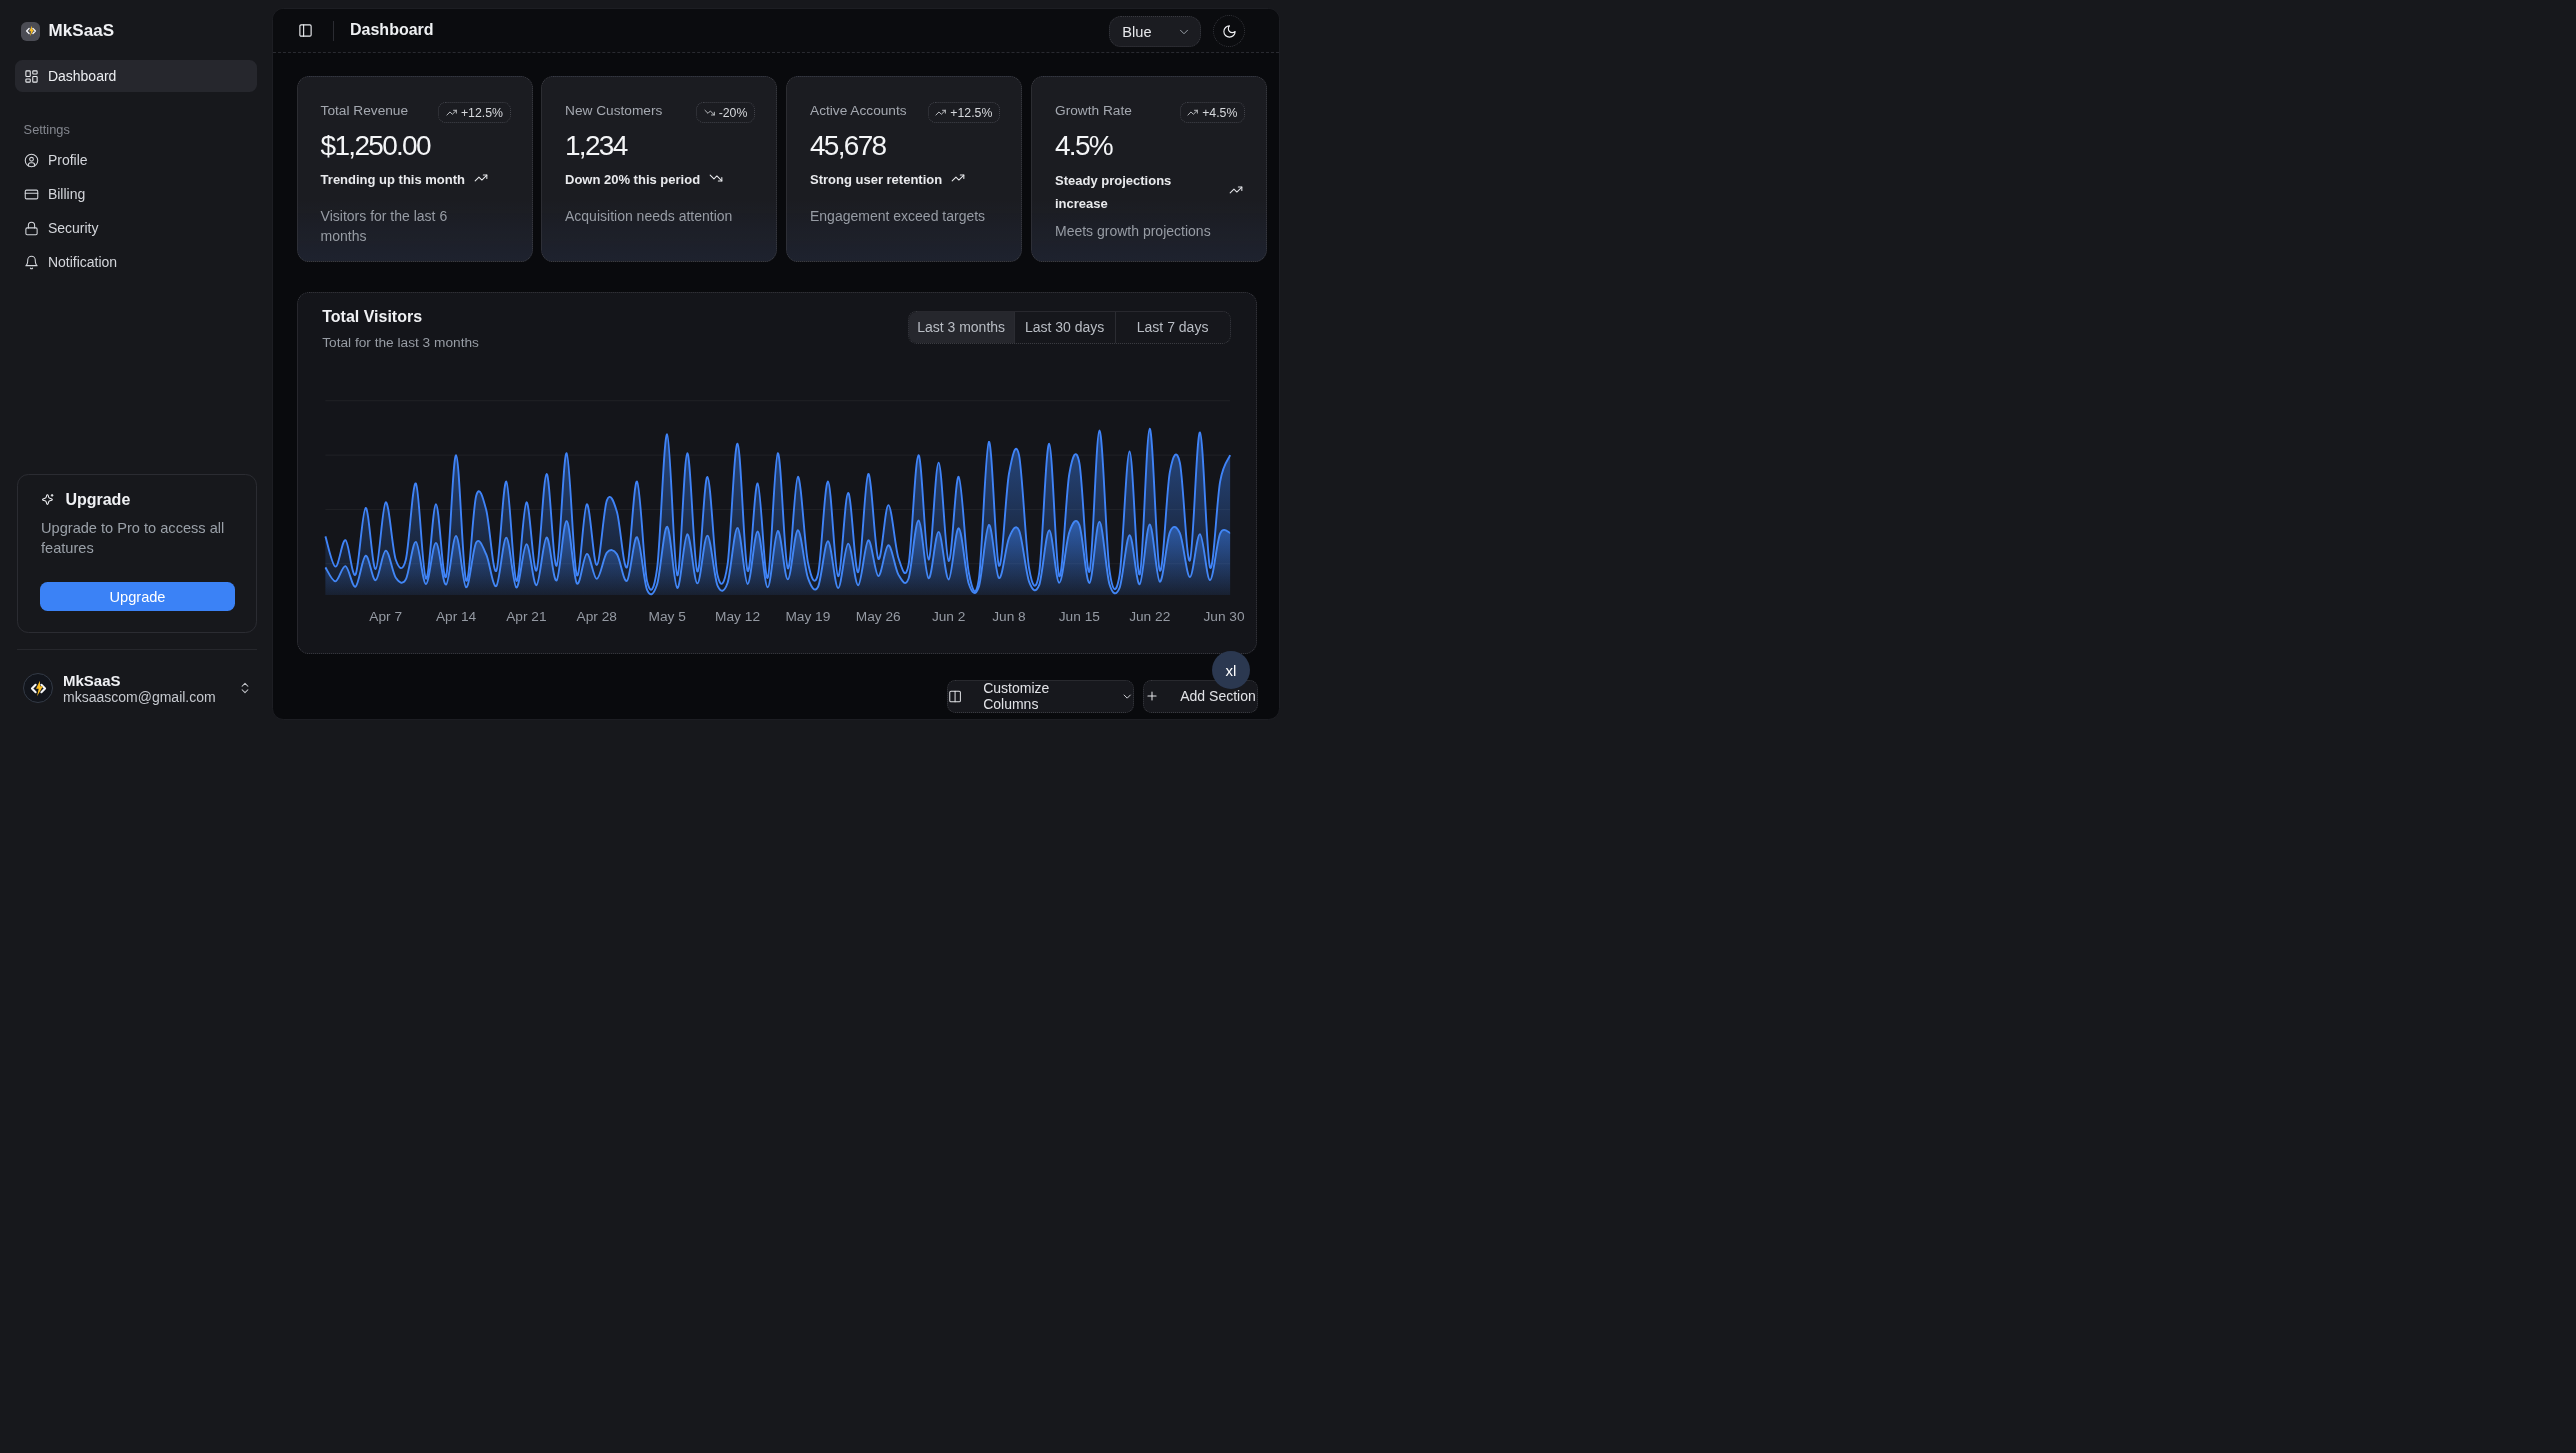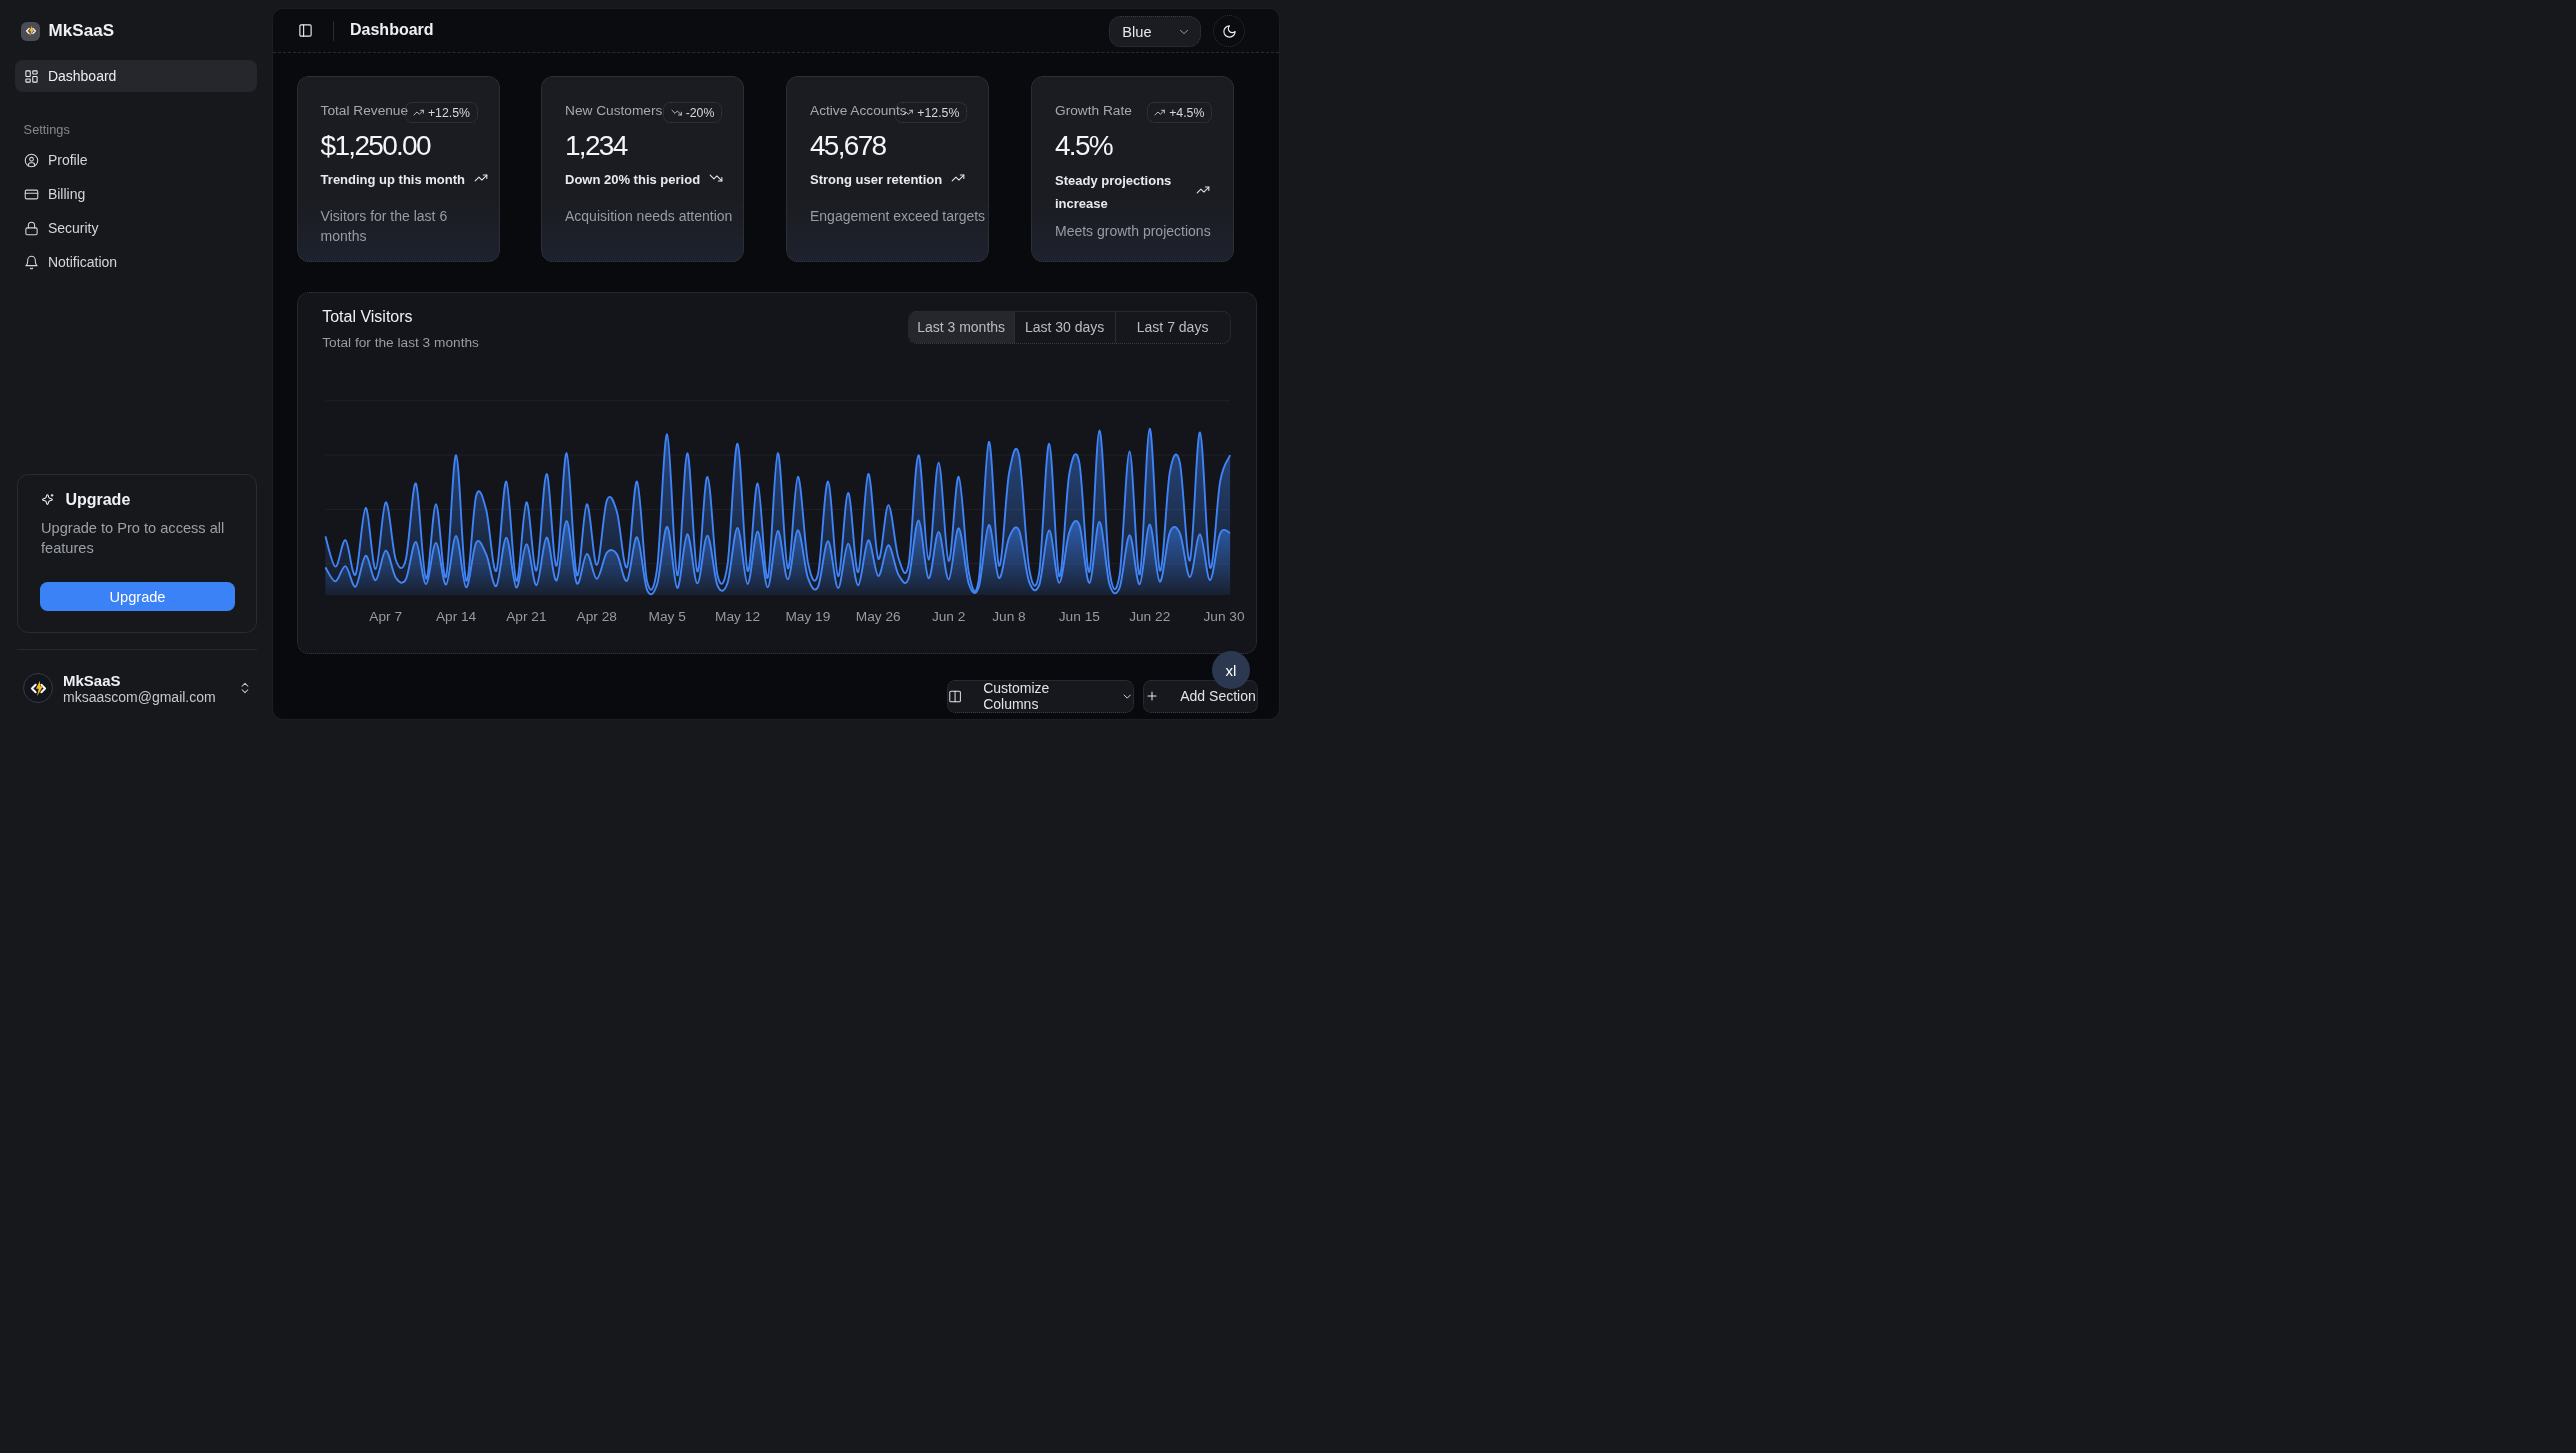--- a/index.html
+++ b/index.html
@@ -34,30 +34,30 @@
  border-radius:11.3px;border:0.9px solid #1d1e23}
 .hdr{position:absolute;left:0;top:0;width:100%;height:44px;background:#0b0c0f;border-radius:11.3px 11.3px 0 0;border-bottom:0.9px dashed #292a30}
 .trigger{position:absolute;left:24.6px;top:14px;color:#eceef1}
 .vsep{position:absolute;left:60px;top:12.3px;width:0.9px;height:20px;background:#2b2c32}
 .htitle{position:absolute;left:77px;top:12.3px;font-size:16px;font-weight:600;color:#eef0f2}
 .select{position:absolute;left:836px;top:7.6px;width:92px;height:31px;border:0.9px dotted #393a40;border-radius:12px;background:#1b1c21;display:flex;align-items:center;color:#e7e8eb;font-size:14.6px}
 .select span{margin-left:12.3px;flex:1}
 .select svg{margin-right:9.4px;color:#9aa0a8}
 .moon{position:absolute;left:940px;top:6.6px;width:32px;height:32px;border:0.9px dotted #35363c;border-radius:50%;display:flex;align-items:center;justify-content:center;color:#f0f1f4}
 
-.card{position:absolute;top:67px;width:203px;height:186px;background:linear-gradient(to top,rgba(64,105,200,0.08),rgba(64,105,200,0) 34%),#1b1c21;border:0.9px dotted #3e3f45;border-radius:12.3px}
+.card{position:absolute;top:67px;width:236px;height:186px;background:linear-gradient(to top,rgba(64,105,200,0.08),rgba(64,105,200,0) 34%),#1b1c21;border:0.9px dotted #3e3f45;border-radius:12.3px}
 .ctitle{position:absolute;left:23px;top:26.5px;font-size:13.7px;color:#a4a8b0}
 .cbadge{position:absolute;right:21px;top:25.5px;height:21px;border:0.9px dotted #42434a;border-radius:7.6px;display:flex;align-items:center;padding:0 6.6px;gap:3.8px;font-size:12.3px;color:#d6d8dc}
 .cnum{position:absolute;left:23px;top:53px;font-size:28px;font-weight:400;letter-spacing:-1.7px;color:#f4f5f7}
 .cfoot1{position:absolute;left:23px;top:92px;width:185px;font-size:13px;line-height:22px;font-weight:700;color:#e9eaed}
 .cfoot1 svg{vertical-align:-1.9px;margin-left:5.7px}
 .cfoot2{position:absolute;left:23px;top:129px;font-size:14px;line-height:20.3px;color:#979ca4}
 
 .chartcard{position:absolute;left:23.6px;top:283px;width:960px;height:362px;background:#14151a;border:0.9px dotted #3a3b41;border-radius:12.3px}
-.chtitle{position:absolute;left:24.6px;top:15px;font-size:16px;font-weight:400;color:#f0f1f4}
+.chtitle{position:absolute;left:24.6px;top:15px;font-size:16px;font-weight:700;color:#f0f1f4}
 .chsub{position:absolute;left:24.6px;top:42px;font-size:13.7px;color:#979ca4}
 .tgroup{position:absolute;left:610px;top:18px;width:323px;height:33px;border:0.9px dotted #3a3b41;border-radius:8.5px;background:#16171c;display:flex;overflow:hidden}
 .tgroup>div{display:flex;align-items:center;justify-content:center;font-size:14px;color:#b9bdc4;border-right:0.9px solid #2b2c32}
 .tgroup>div:last-child{border-right:none}
 .tgactive{background:#26272d;color:#e9eaee}
 
 .ftabs{position:absolute;left:23.6px;top:669px;width:482px;height:37px;background:#202127;border-radius:9.4px;display:flex;align-items:center}
 .fpill{white-space:nowrap;margin-left:2.8px;height:30px;padding:0 9.4px;background:#111216;border:0.9px solid #585c64;border-radius:7.6px;display:flex;align-items:center;font-size:14px;color:#f0f1f3}
 .fitem{white-space:nowrap;font-size:14px;color:#b9bdc4;display:flex;align-items:center}
 .fnum{width:19px;height:19px;border-radius:50%;background:#41434a;color:#d6d8dc;font-size:12.3px;display:flex;align-items:center;justify-content:center}

